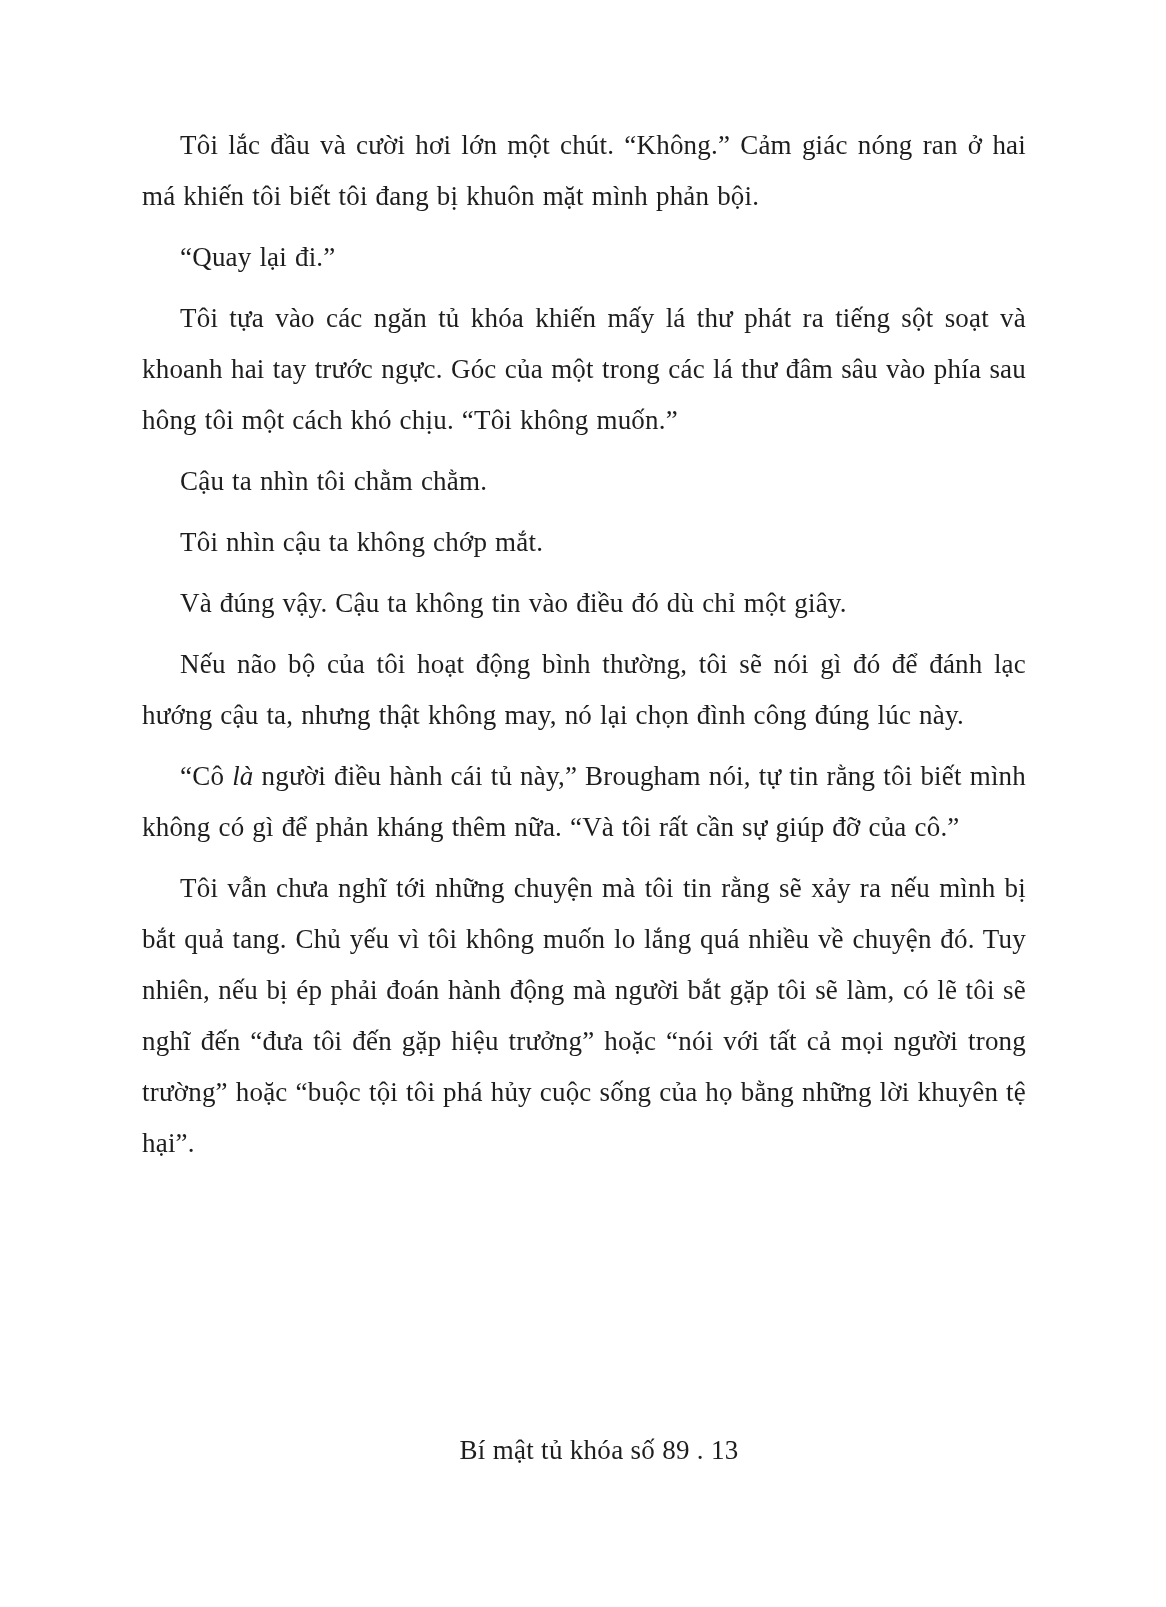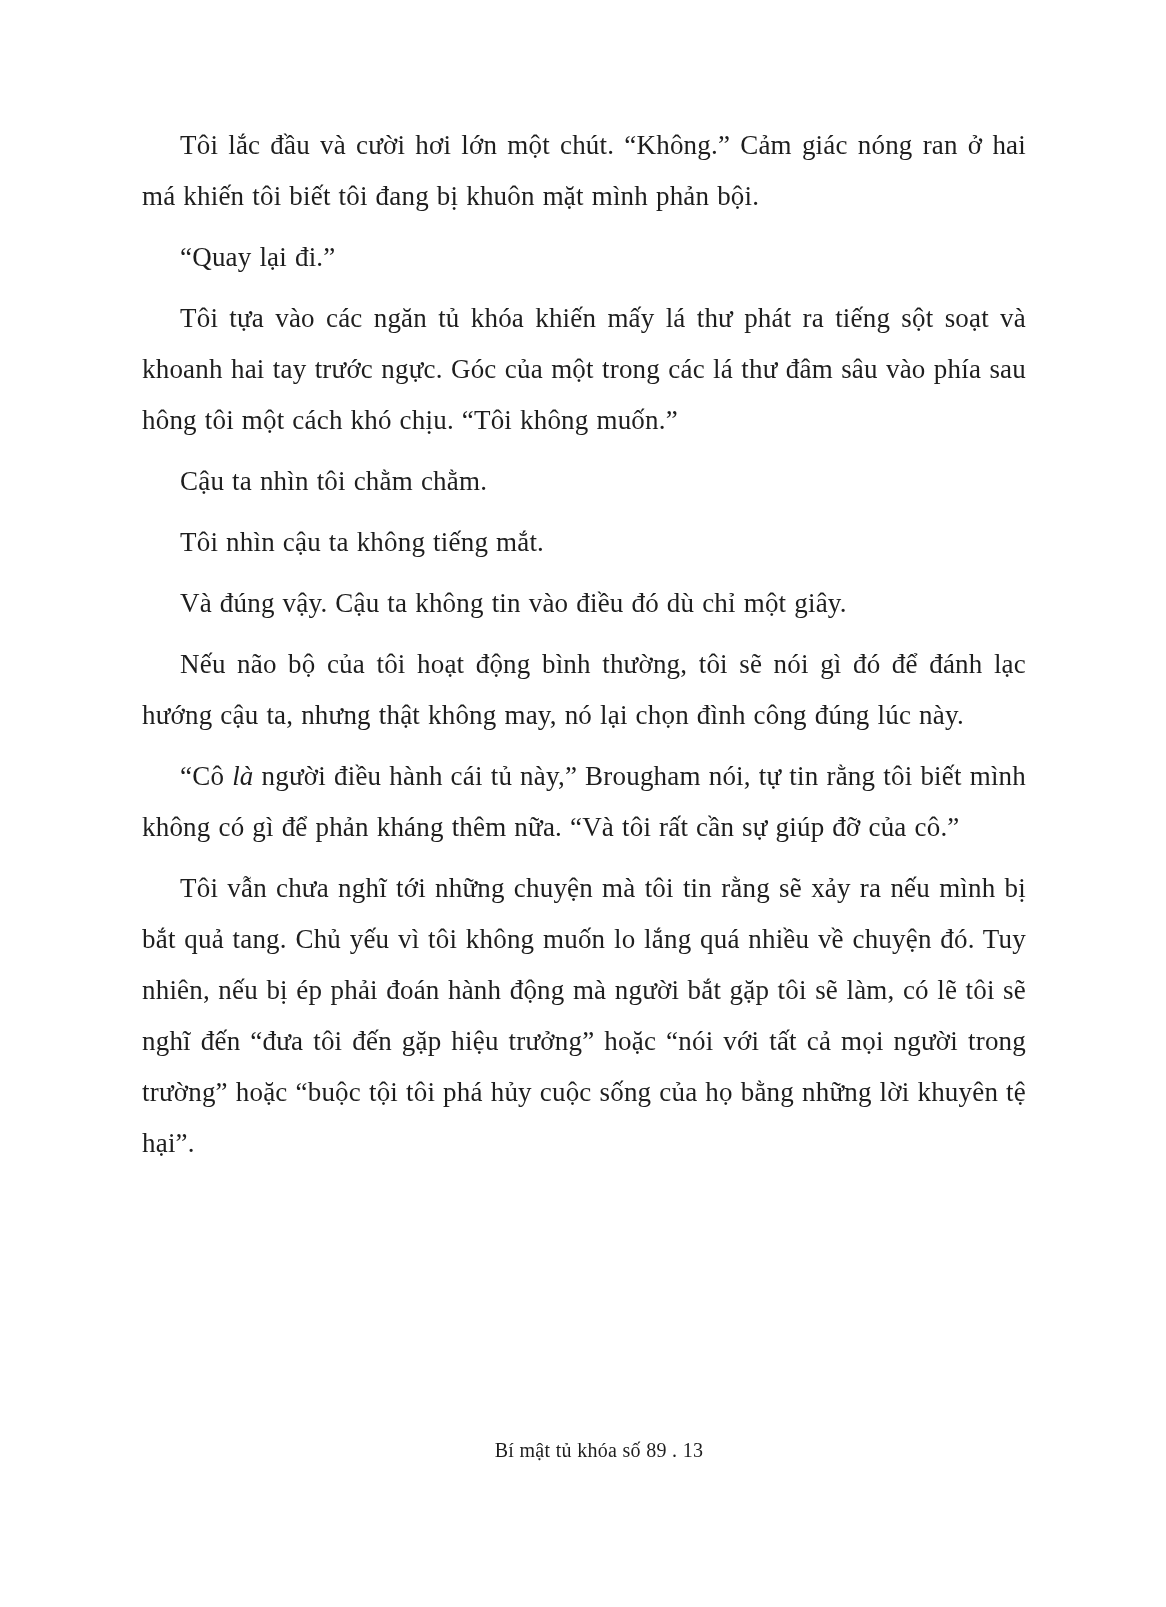--- a/index.html
+++ b/index.html
@@ -33,36 +33,36 @@
     }
     .para .italic {
       font-style: italic;
     }
     .footer {
       position: absolute;
       left: 0;
       right: 0;
       top: 1436px;
       text-align: center;
-      font-size: 20px;
+      font-size: 27px;
       line-height: 28px;
       color: #1e1e1e;
       letter-spacing: 0.3px;
       padding-left: 32px;
     }
   </style>
 </head>
 <body>
 
 <div class="page">
   <div class="text-block">
       <p class="para"><span>Tôi lắc đầu và cười hơi lớn một chút. “Không.” Cảm giác nóng ran ở hai má khiến tôi biết tôi đang bị khuôn mặt mình phản bội.</span></p>
       <p class="para"><span>“Quay lại đi.”</span></p>
       <p class="para"><span>Tôi tựa vào các ngăn tủ khóa khiến mấy lá thư phát ra tiếng sột soạt và khoanh hai tay trước ngực. Góc của một trong các lá thư đâm sâu vào phía sau hông tôi một cách khó chịu. “Tôi không muốn.”</span></p>
       <p class="para"><span>Cậu ta nhìn tôi chằm chằm.</span></p>
-      <p class="para"><span>Tôi nhìn cậu ta không tiếng mắt.</span></p>
+      <p class="para"><span>Tôi nhìn cậu ta không chớp mắt.</span></p>
       <p class="para"><span>Và đúng vậy. Cậu ta không tin vào điều đó dù chỉ một giây.</span></p>
       <p class="para"><span>Nếu não bộ của tôi hoạt động bình thường, tôi sẽ nói gì đó để đánh lạc hướng cậu ta, nhưng thật không may, nó lại chọn đình công đúng lúc này.</span></p>
       <p class="para"><span>“Cô </span><span class="italic">là</span><span> người điều hành cái tủ này,” Brougham nói, tự tin rằng tôi biết mình không có gì để phản kháng thêm nữa. “Và tôi rất cần sự giúp đỡ của cô.”</span></p>
       <p class="para"><span>Tôi vẫn chưa nghĩ tới những chuyện mà tôi tin rằng sẽ xảy ra nếu mình bị bắt quả tang. Chủ yếu vì tôi không muốn lo lắng quá nhiều về chuyện đó. Tuy nhiên, nếu bị ép phải đoán hành động mà người bắt gặp tôi sẽ làm, có lẽ tôi sẽ nghĩ đến “đưa tôi đến gặp hiệu trưởng” hoặc “nói với tất cả mọi người trong trường” hoặc “buộc tội tôi phá hủy cuộc sống của họ bằng những lời khuyên tệ hại”.</span></p>
     </div>
   <div class="footer">Bí mật tủ khóa số 89 . 13</div>
 </div>
 
 </body></html>

